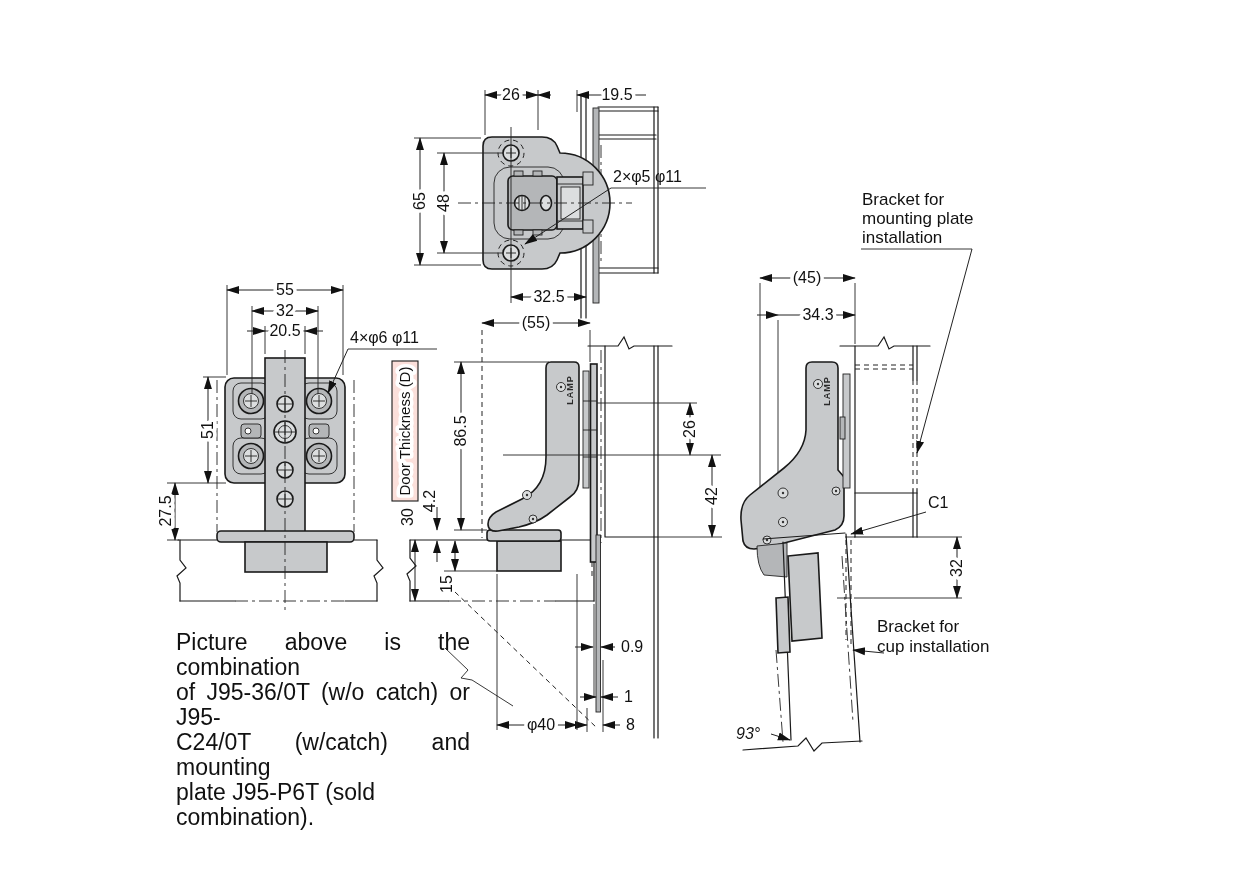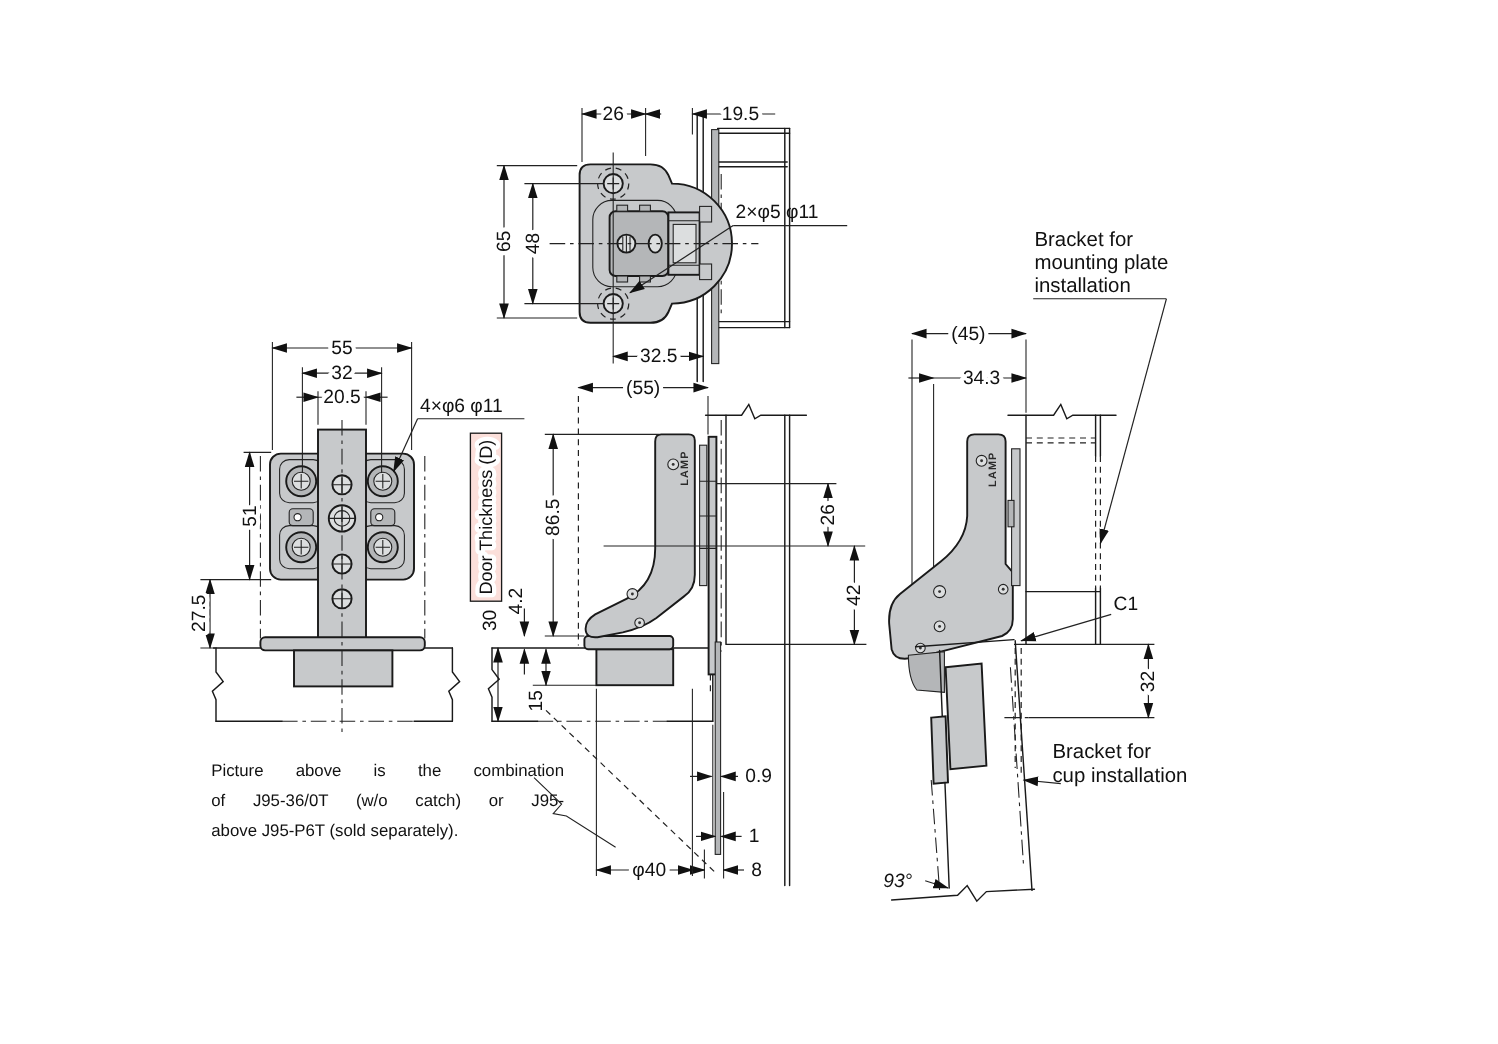--- a/index.html
+++ b/index.html
@@ -26,21 +26,21 @@
   text{font-family:"Liberation Sans",sans-serif;fill:var(--text,#111);stroke:none}
   .lbl{font-size:16px}
   .lbl2{font-size:17px}
   .sm{font-size:15px}
   .halo{stroke:#fff;stroke-width:7px;paint-order:stroke;stroke-linejoin:round}
   .brand{font-size:9px;font-weight:bold;letter-spacing:1px;fill:#2a2a2a}
   .it{font-style:italic}
   
   #caption{
     position:absolute;left:176px;top:630px;width:294px;
-    font-size:14px;line-height:25px;color:var(--text,#111);
+    font-size:23px;line-height:25px;color:var(--text,#111);
   }
   #caption .j{text-align:justify;text-align-last:justify}
 </style>
 </head>
 <body>
 
 <svg width="1248" height="870" viewBox="0 0 1248 870">
   <defs>
     <marker id="ar" viewBox="0 0 12 9" refX="11.2" refY="4.5" markerWidth="13" markerHeight="10" orient="auto-start-reverse" markerUnits="userSpaceOnUse">
       <path d="M0,0.8 L12,4.5 L0,8.2 Z" fill="#111"></path>
@@ -345,14 +345,15 @@
       <text class="lbl2" x="877" y="632">Bracket for</text>
       <text class="lbl2" x="877" y="652">cup installation</text>
       <line class="d" x1="884" y1="653" x2="853" y2="650" marker-end="url(#ar)"></line>
     </g>
   </g>
 </svg>
 
 <div id="caption">
   <div class="j">Picture above is the combination</div>
   <div class="j">of J95-36/0T (w/o catch) or J95-</div>
-  <div>above J95-P6T (sold separately).</div>
+  <div class="j">C24/0T (w/catch) and mounting</div>
+  <div>plate J95-P6T (sold combination).</div>
 </div>
 
 </body></html>

